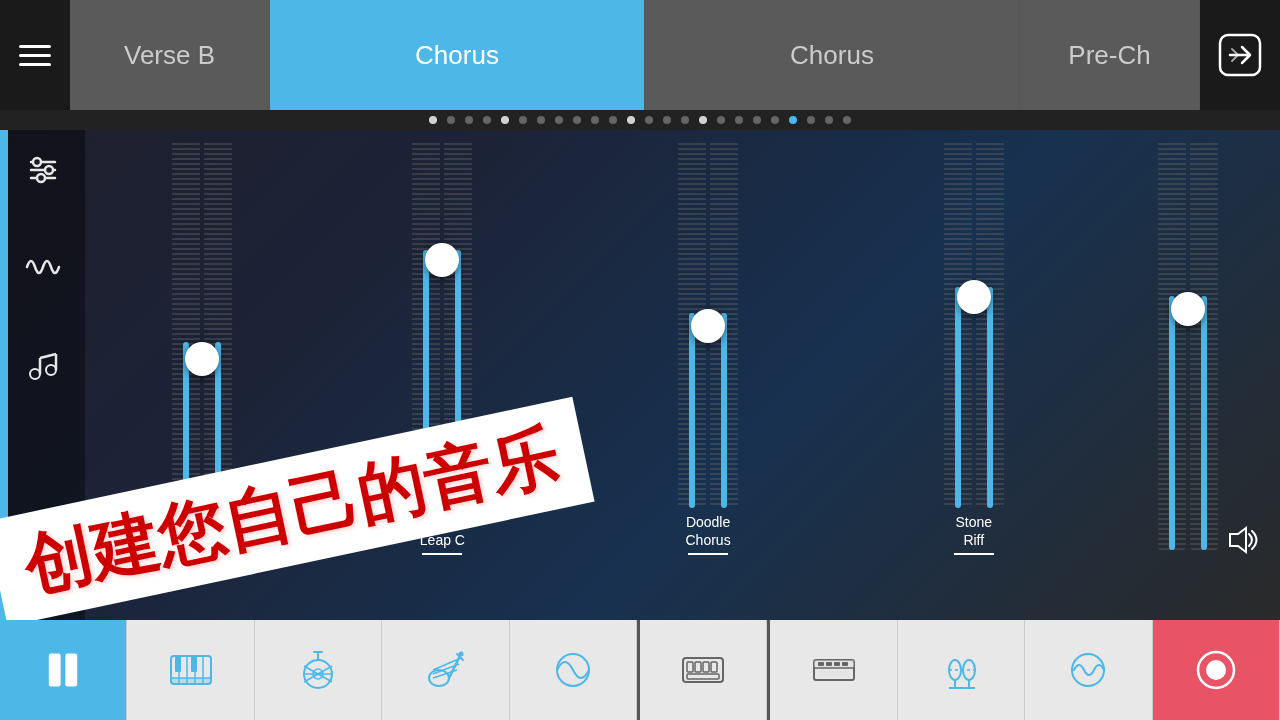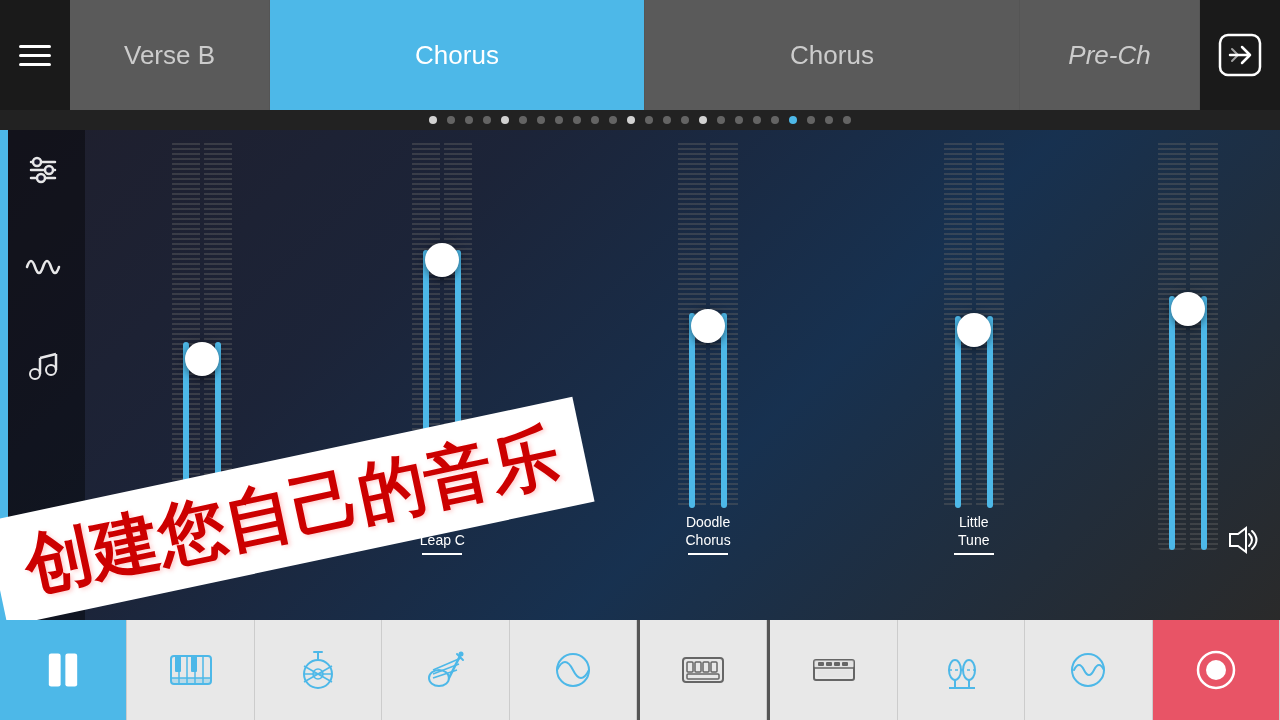--- a/index.html
+++ b/index.html
@@ -307,21 +307,21 @@
 
     <div class="tab dark" style="max-width:200px;">
       <span>Verse B</span>
     </div>
     <div class="tab active">
       <span>Chorus</span>
     </div>
     <div class="tab dark">
       <span>Chorus</span>
     </div>
-    <div class="tab dark" style="max-width:180px;font-style:italic;">
+    <div class="tab dark" style="max-width:180px;">
       <span>Pre-Ch</span>
     </div>
   </div>
 
   <div class="share-btn">
     <svg width="44" height="44" viewBox="0 0 44 44" fill="none">
       <rect x="2" y="2" width="40" height="40" rx="8" stroke="white" stroke-width="2.5"></rect>
       <path d="M12 22 L32 22 M24 14 L32 22 L24 30" stroke="white" stroke-width="2.5" stroke-linecap="round" stroke-linejoin="round"></path>
       <path d="M14 16 L20 22 L14 28" stroke="white" stroke-width="2" stroke-linecap="round" stroke-linejoin="round" opacity="0.6"></path>
     </svg>
@@ -421,33 +421,33 @@
         <div class="slider-bg" style="left:calc(50% - 30px);"></div>
         <div class="slider-bg" style="left:calc(50% + 2px);"></div>
         <div class="slider-fill" style="height:53%; left:calc(50% - 30px + 11px);"></div>
         <div class="slider-fill" style="height:53%; left:calc(50% + 2px + 11px);"></div>
         <div class="slider-knob" style="top: 46%;"></div>
       </div>
       <div class="track-name">Doodle<br>Chorus</div>
       <div class="track-name-underline"></div>
     </div>
 
+
+
     <div class="track">
       <div class="track-slider-container">
         <div class="slider-bg" style="left:calc(50% - 30px);"></div>
         <div class="slider-bg" style="left:calc(50% + 2px);"></div>
-        <div class="slider-fill" style="height:52%; left:calc(50% - 30px + 11px);"></div>
-        <div class="slider-fill" style="height:52%; left:calc(50% + 2px + 11px);"></div>
-        <div class="slider-knob" style="top: 47%;"></div>
+        <div class="slider-fill" style="height:60%; left:calc(50% - 30px + 11px);"></div>
+        <div class="slider-fill" style="height:60%; left:calc(50% + 2px + 11px);"></div>
+        <div class="slider-knob" style="top: 38%;"></div>
       </div>
-      <div class="track-name">Little<br>Tune</div>
+      <div class="track-name">Stone<br>Riff</div>
       <div class="track-name-underline"></div>
     </div>
-
-
 
     <div class="track" style="flex:0.6">
       <div class="track-slider-container">
         <div class="slider-bg" style="left:calc(50% - 30px);"></div>
         <div class="slider-bg" style="left:calc(50% + 2px);"></div>
         <div class="slider-fill" style="height:62%; left:calc(50% - 30px + 11px);"></div>
         <div class="slider-fill" style="height:62%; left:calc(50% + 2px + 11px);"></div>
         <div class="slider-knob" style="top: 37%;"></div>
       </div>
       <div class="track-name"></div>

